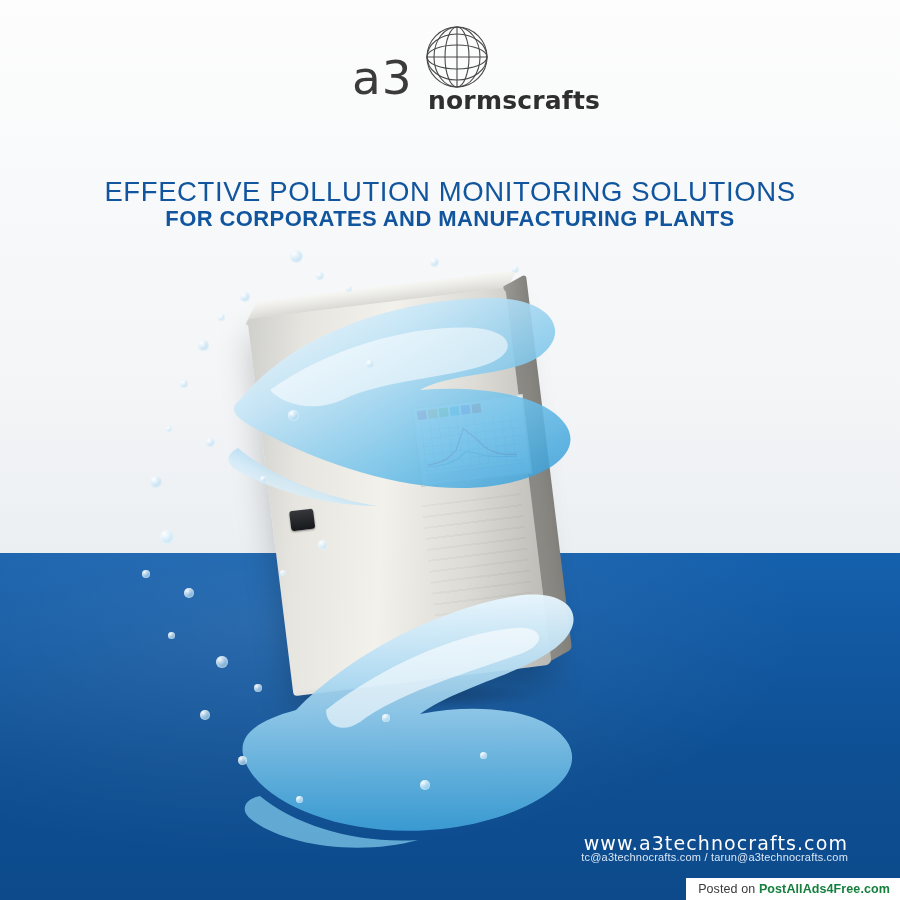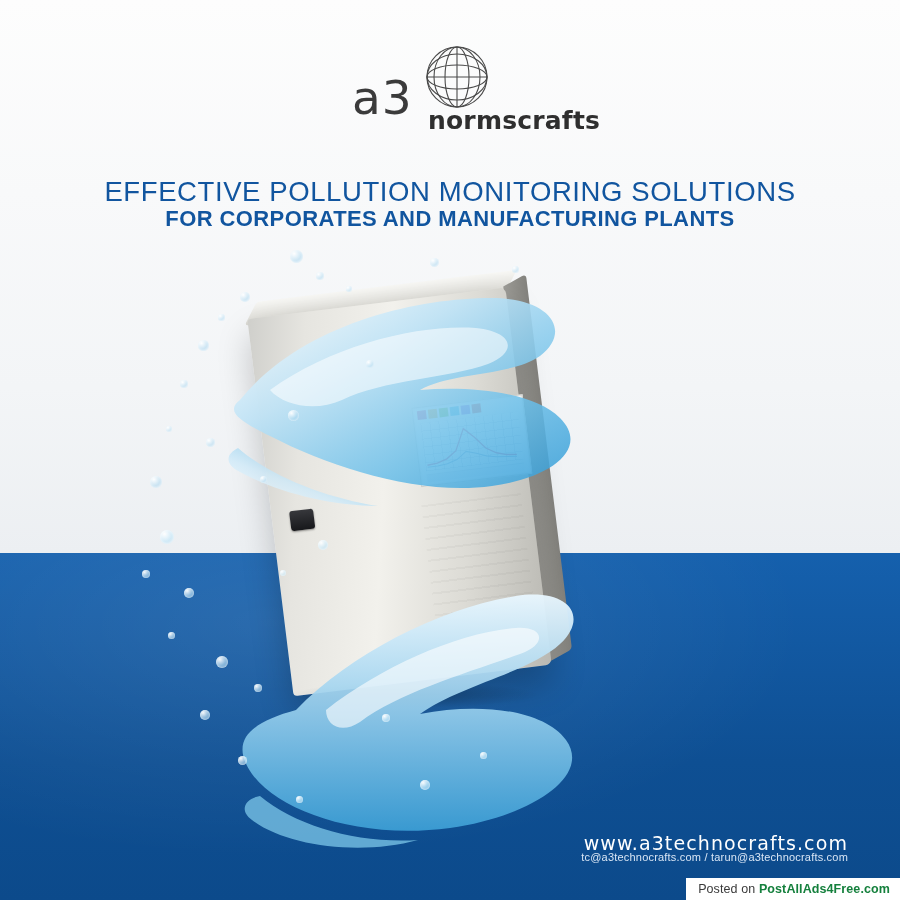--- a/index.html
+++ b/index.html
@@ -34,21 +34,21 @@
     position: absolute;
     left: 0; top: 553px;
     width: 900px; height: 347px;
     background: radial-gradient(ellipse at 30% 20%, rgba(255,255,255,.10), rgba(0,0,0,0) 60%),
                 linear-gradient(180deg, #1560ad 0%, #0e4f93 60%, #0c4a8b 100%);
   }
 
   
   .logo {
     position: absolute;
-    left: 352px; top: 44px;
+    left: 352px; top: 24px;
     width: 220px; height: 82px;
   }
   .logo-globe {
     position: absolute;
     left: 72px; top: 0;
     width: 66px; height: 66px;
   }
   .logo-a3 {
     position: absolute;
     left: 0px; top: 26px;

